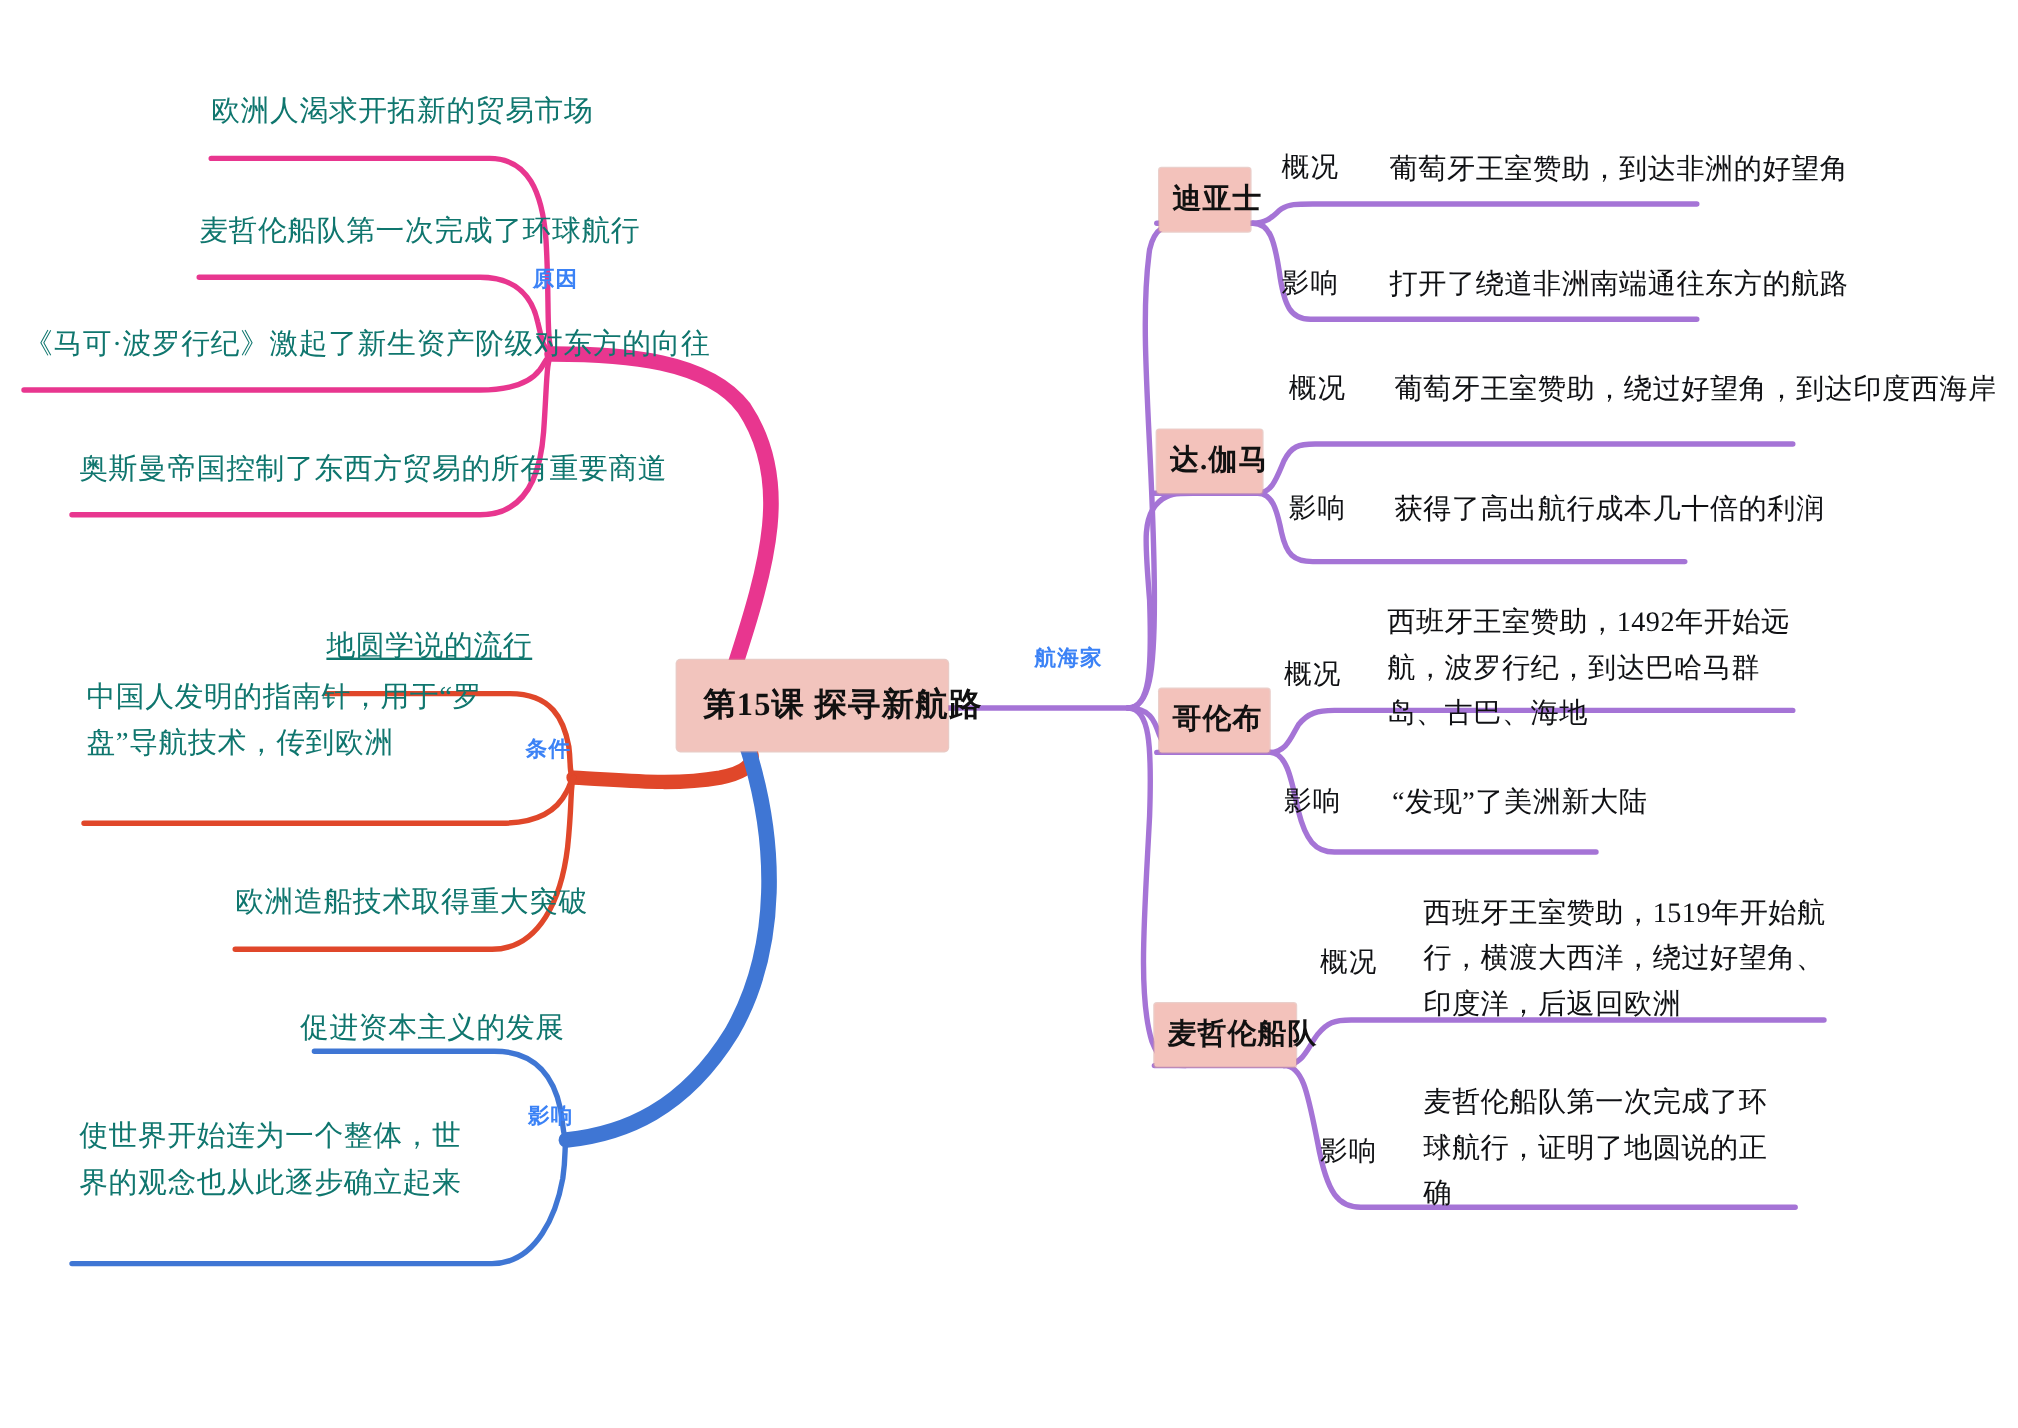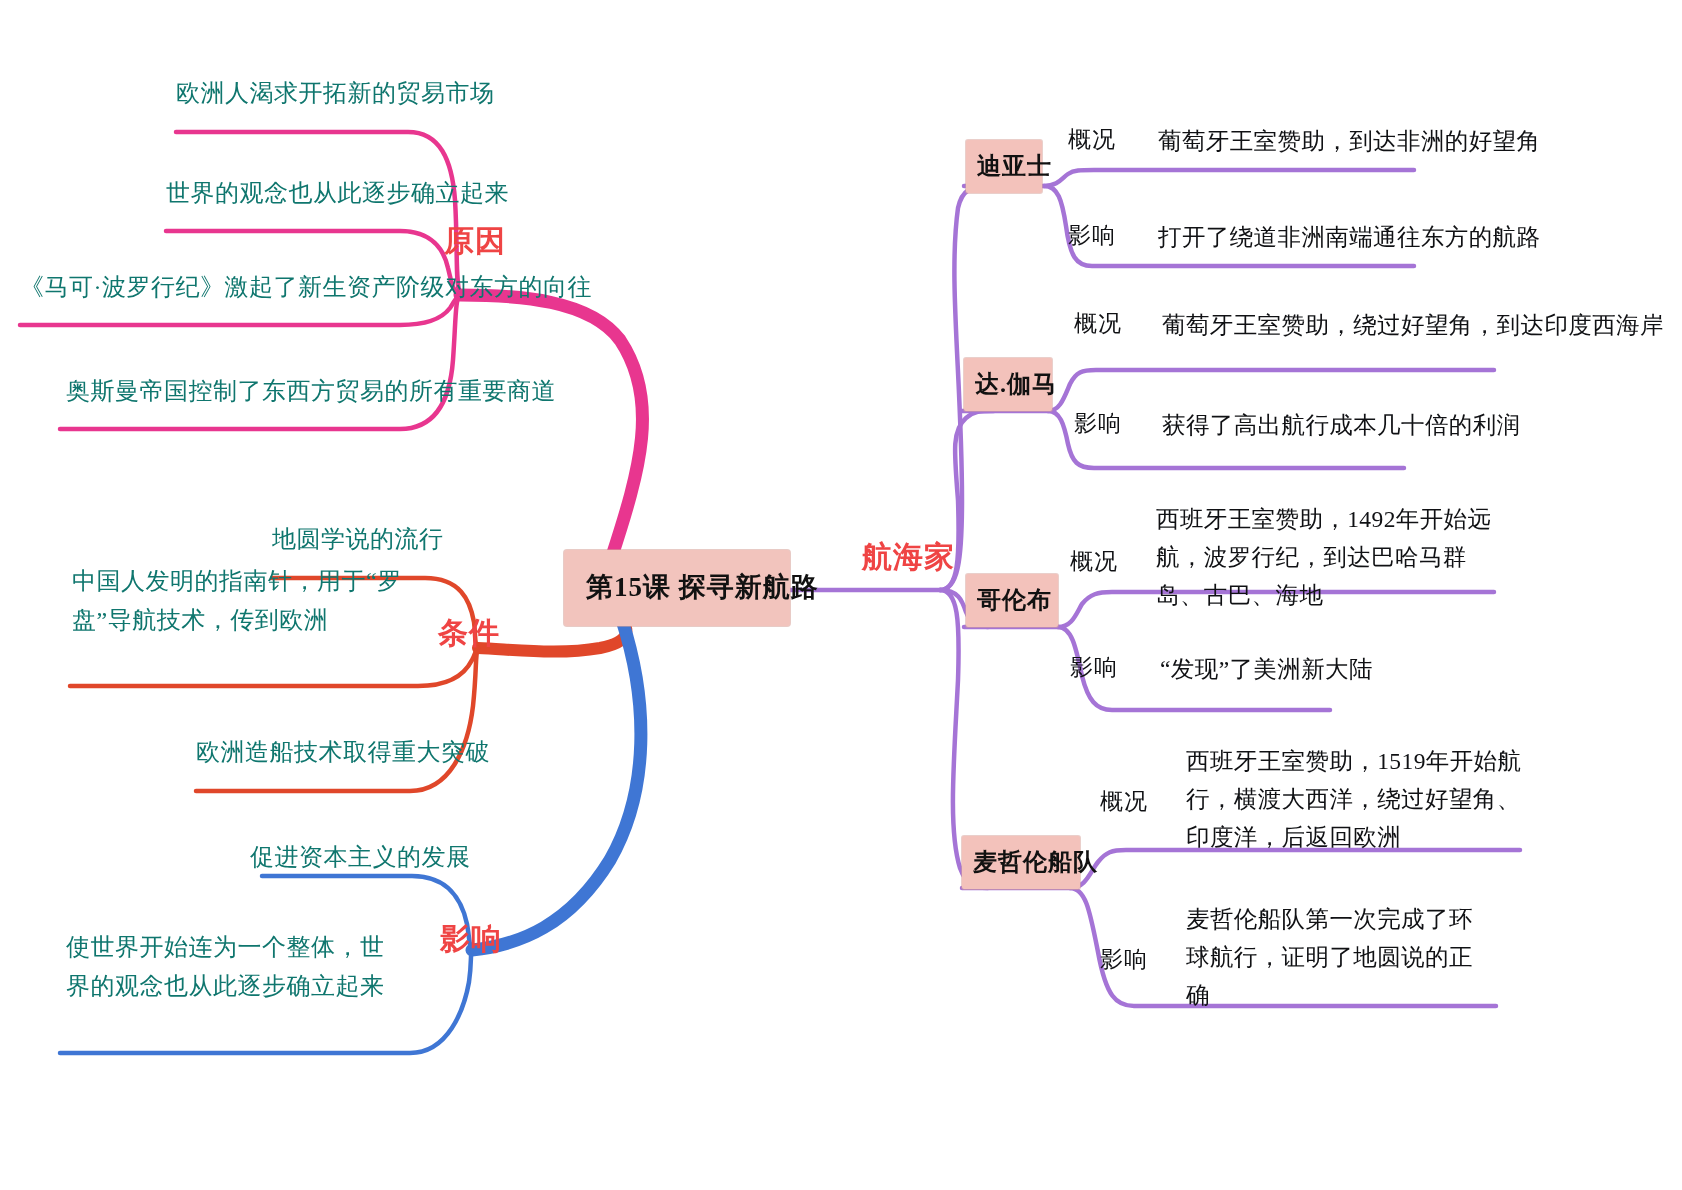--- a/index.html
+++ b/index.html
@@ -35,23 +35,23 @@
     font-weight:bold;
     font-size:27px;
     letter-spacing:1px;
     padding:18px 32px 20px 22px;
     border-radius:3px;
     text-align:center;
     box-shadow:0 0 0 1px rgba(214,160,152,.55);
   }
   
   .branch-label{
-    font-size:30px;
+    font-size:18px;
     font-weight:600;
-    color:#ef4444;
+    color:#3b82f6;
     letter-spacing:1px;
   }
   
   .explorer{
     background:#f3c2bb;
     color:#111;
     font-weight:bold;
     font-size:24px;
     letter-spacing:1px;
     padding:9px 11px 10px 11px;
@@ -126,27 +126,27 @@
       <path d="M 1070 888 C 1086 888 1090 872 1098 862 C 1106 852 1112 850 1126 850 L 1520 850" stroke="#a574d6" stroke-width="4.5"></path>
       <path d="M 1070 888 C 1086 888 1090 912 1098 952 C 1106 996 1116 1006 1134 1006 L 1496 1006" stroke="#a574d6" stroke-width="4.5"></path>
     </g>
   </svg>
 
   <div class="node central" style="left:564px; top:550px; width:226px;">第15课 探寻新航路</div>
 
   <div class="node branch-label" style="left:444px; top:220px;">原因</div>
 
   <div class="node leaf" style="left:176px; top:76px;">欧洲人渴求开拓新的贸易市场</div>
-  <div class="node leaf" style="left:166px; top:176px;">世界的观念也从此逐步确立起来</div>
+  <div class="node leaf" style="left:166px; top:176px;">麦哲伦船队第一次完成了环球航行</div>
   <div class="node leaf" style="left:20px; top:270px;">《马可·波罗行纪》激起了新生资产阶级对东方的向往</div>
   <div class="node leaf" style="left:66px; top:374px;">奥斯曼帝国控制了东西方贸易的所有重要商道</div>
 
   <div class="node branch-label" style="left:438px; top:612px;">条件</div>
 
-  <div class="node leaf" style="left:272px; top:522px;">地圆学说的流行</div>
+  <div class="node leaf" style="left:272px; top:522px;text-decoration:underline;">地圆学说的流行</div>
   <div class="node leaf multi" style="left:72px; top:562px; width:340px; white-space:normal;">中国人发明的指南针，用于“罗盘”导航技术，传到欧洲</div>
   <div class="node leaf" style="left:196px; top:735px;">欧洲造船技术取得重大突破</div>
 
   <div class="node branch-label" style="left:440px; top:918px;">影响</div>
 
   <div class="node leaf" style="left:250px; top:840px;">促进资本主义的发展</div>
   <div class="node leaf multi" style="left:66px; top:928px; width:336px; white-space:normal;">使世界开始连为一个整体，世界的观念也从此逐步确立起来</div>
 
   <div class="node branch-label" style="left:862px; top:536px;">航海家</div>
 

